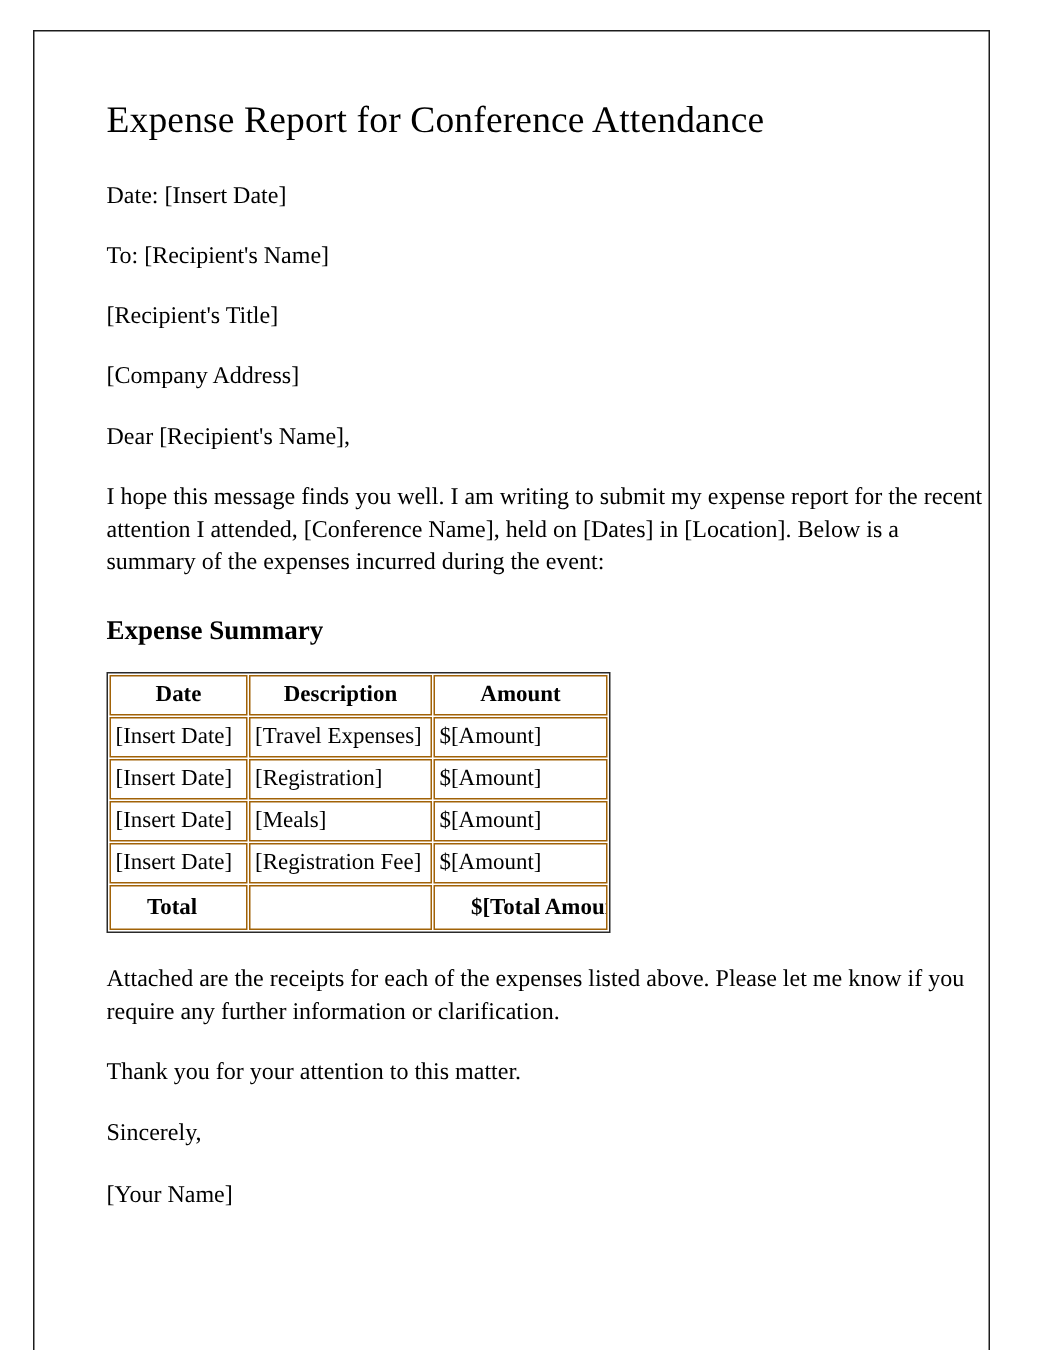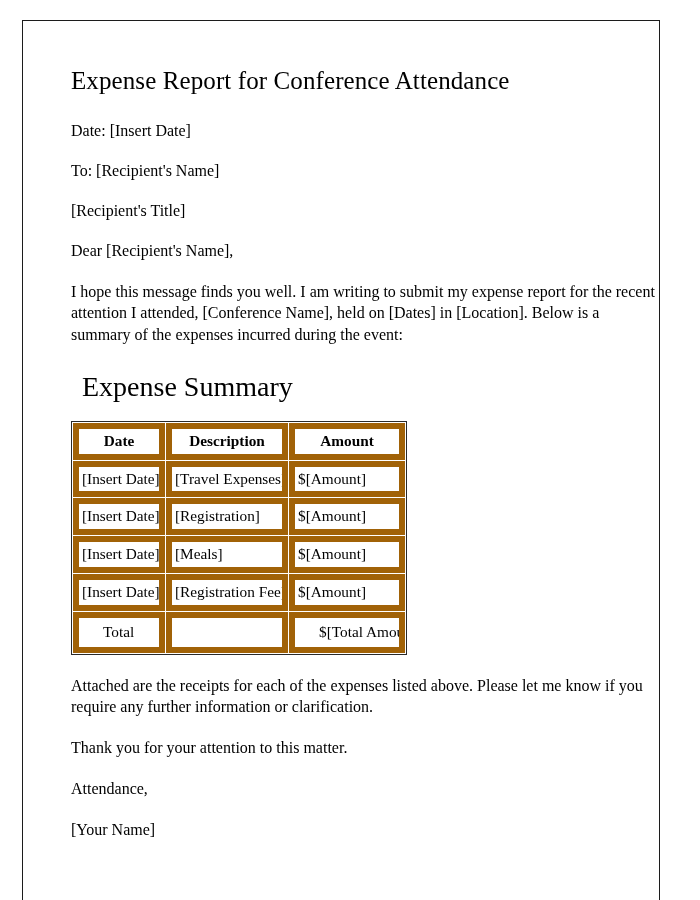--- a/index.html
+++ b/index.html
@@ -36,24 +36,24 @@
 
   h1.doc-title {
     font-size: 25px;
     line-height: 1.30;
     font-weight: normal;
     margin: 0 0 22px 0;
     letter-spacing: 0.1px;
   }
 
   h2.section-title {
-    font-size: 28px;
+    font-size: 18px;
     line-height: 1.28;
-    font-weight: normal;
-    margin: 24px 0 16px 11px;
+    font-weight: bold;
+    margin: 24px 0 16px 0;
   }
 
   p.para {
     font-size: 16px;
     line-height: 1.33;
     margin: 0 0 19.5px 0;
   }
 
   p.para.block-line { margin-bottom: 19px; }
 
@@ -63,56 +63,57 @@
     border-spacing: 1px;
     border: 1px solid #2a2a2a;
     margin: 0 0 20px 0;
     font-size: 15.3px;
     table-layout: fixed;
     width: 332px;
     background: #ffffff;
   }
   table.expense-table th,
   table.expense-table td {
-    border: 6px solid #a16207;
+    border: 1px solid #a16207;
     padding: 2px 3px 3px 3px;
     line-height: 1.30;
     vertical-align: middle;
     white-space: nowrap;
     overflow: hidden;
   }
   table.expense-table th {
     text-align: center;
     font-weight: bold;
   }
   table.expense-table td {
     text-align: left;
     font-weight: normal;
   }
   table.expense-table tr.total-row td {
-    font-weight: normal;
+    font-weight: bold;
     padding-top: 4px;
     padding-bottom: 5px;
     padding-left: 24px;
   }
   table.expense-table col.c-date   { width: 92px; }
   table.expense-table col.c-desc   { width: 122px; }
   table.expense-table col.c-amount { width: 116px; }
 </style>
 </head>
 <body>
 
 <div class="page-frame">
   <div class="page-content">
 
     <h1 class="doc-title">Expense Report for Conference Attendance</h1>
 
     <p class="para block-line">Date: [Insert Date]</p>
     <p class="para block-line">To: [Recipient's Name]</p>
     <p class="para block-line">[Recipient's Title]</p>
+    <p class="para block-line">[Company Address]</p>
 
     <p class="para">Dear [Recipient's Name],</p>
 
     <p class="para">I hope this message finds you well. I am writing to submit my expense report for the recent attention I attended, [Conference Name], held on [Dates] in [Location]. Below is a summary of the expenses incurred during the event:</p>
 
     <h2 class="section-title">Expense Summary</h2>
 
     <table class="expense-table">
       <colgroup>
         <col class="c-date">
@@ -151,18 +152,18 @@
           <td>Total</td>
           <td></td>
           <td>$[Total Amount]</td>
         </tr>
       </tbody>
     </table>
 
     <p class="para">Attached are the receipts for each of the expenses listed above. Please let me know if you require any further information or clarification.</p>
     <p class="para">Thank you for your attention to this matter.</p>
 
-    <p class="para">Attendance,</p>
+    <p class="para">Sincerely,</p>
 
     <p class="para block-line">[Your Name]</p>
 
   </div>
 </div>
 
 </body></html>

